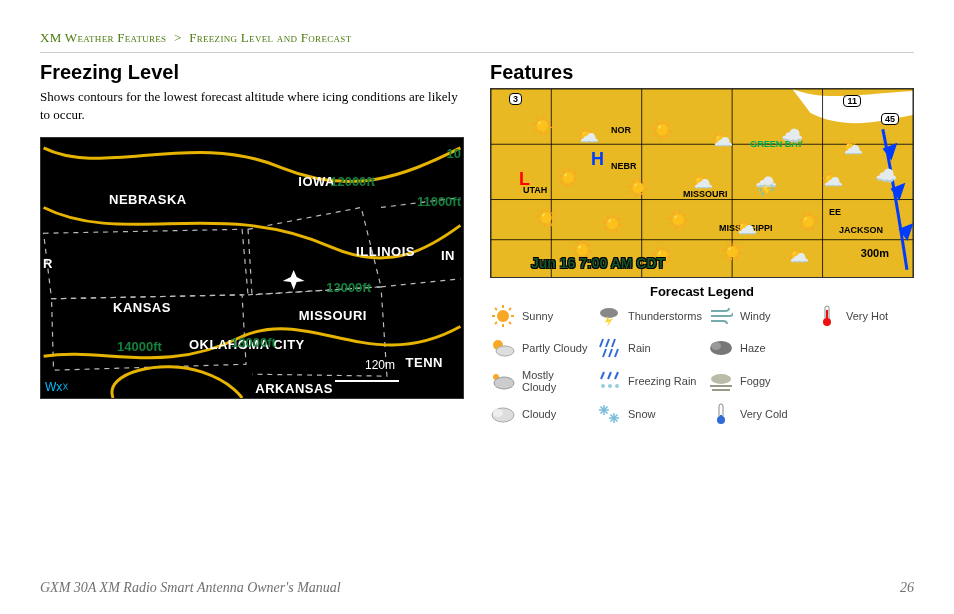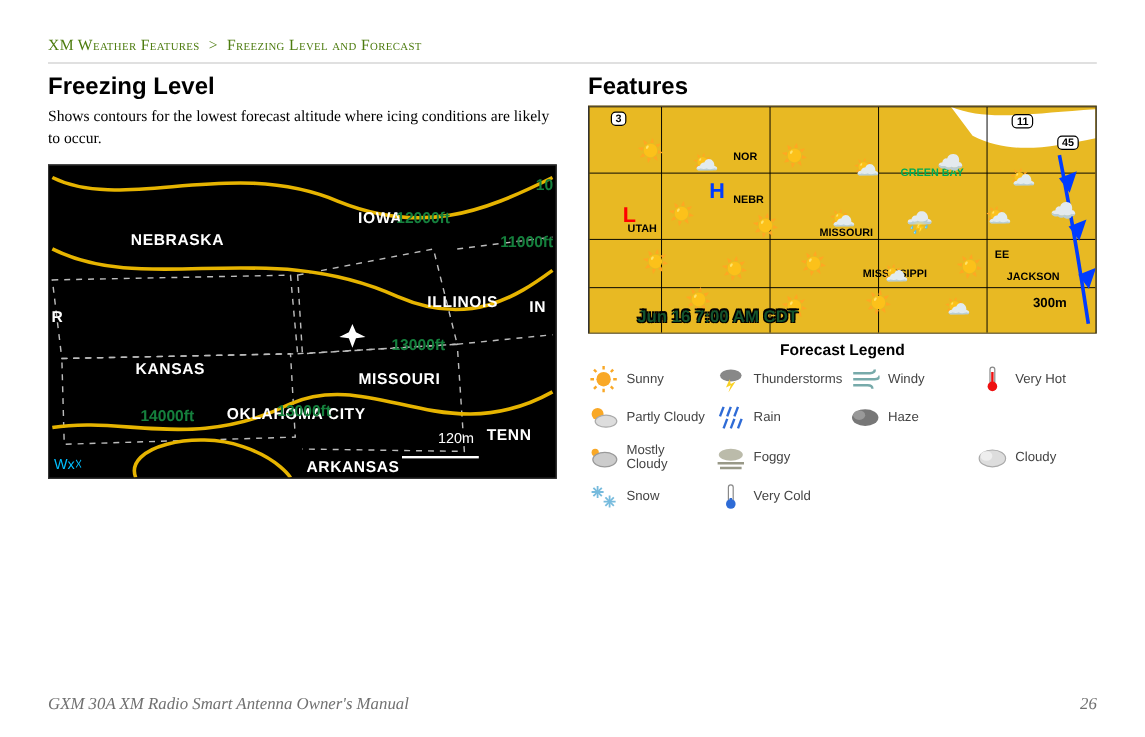--- a/index.html
+++ b/index.html
@@ -399,20 +399,37 @@
         <span class="legend-icon">
             <svg width="26" height="22">
               <circle cx="6" cy="7" r="3" fill="#f9a826"></circle>
               <ellipse cx="14" cy="13" rx="10" ry="6" fill="#ccc" stroke="#999"></ellipse>
             </svg>
           </span>
         <span>Mostly Cloudy</span>
       </div>
       <div class="legend-item">
         <span class="legend-icon">
+            <svg width="24" height="22">
+              <g stroke="#2e6bd6" stroke-width="2">
+                <line x1="7" y1="2" x2="4" y2="9"></line>
+                <line x1="14" y1="2" x2="11" y2="9"></line>
+                <line x1="21" y1="2" x2="18" y2="9"></line>
+              </g>
+              <g fill="#9cd">
+                <circle cx="6" cy="16" r="2"></circle>
+                <circle cx="13" cy="16" r="2"></circle>
+                <circle cx="20" cy="16" r="2"></circle>
+              </g>
+            </svg>
+          </span>
+        <span>Freezing Rain</span>
+      </div>
+      <div class="legend-item">
+        <span class="legend-icon">
             <svg width="26" height="22">
               <ellipse cx="13" cy="9" rx="10" ry="5" fill="#bba"></ellipse>
               <g stroke="#998" stroke-width="2">
                 <line x1="2" y1="16" x2="24" y2="16"></line>
                 <line x1="4" y1="20" x2="22" y2="20"></line>
               </g>
             </svg>
           </span>
         <span>Foggy</span>
       </div>

